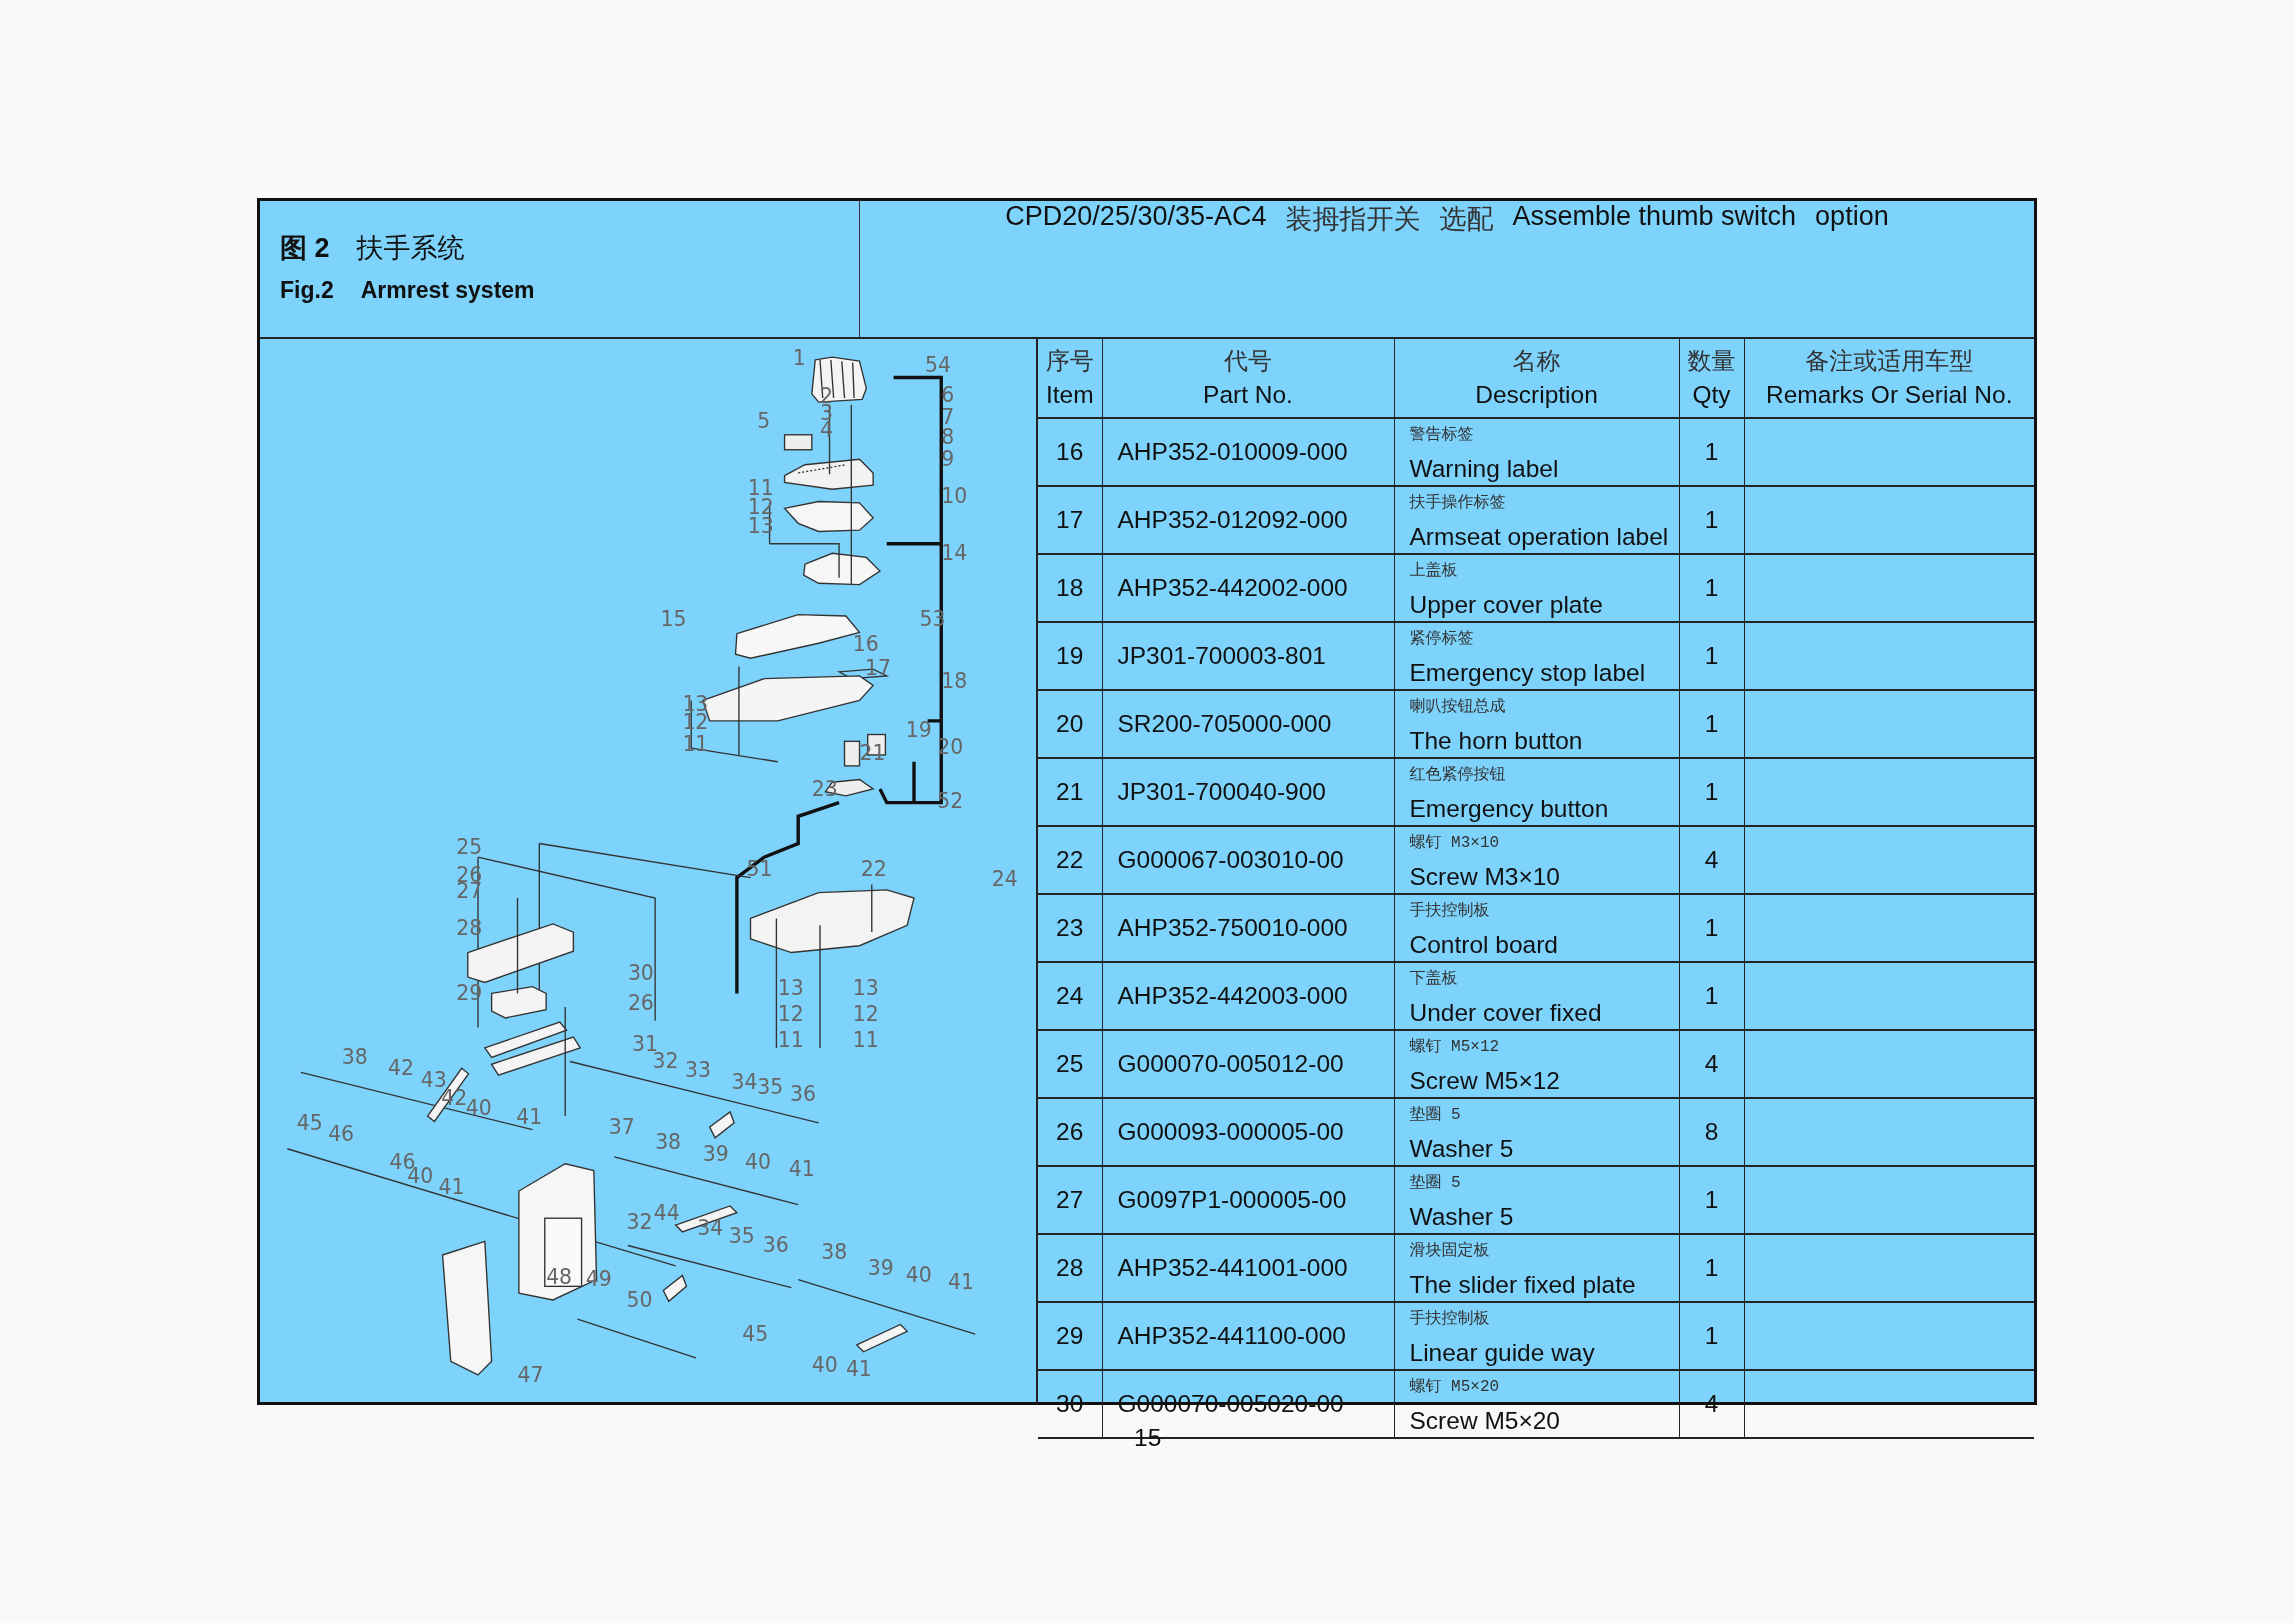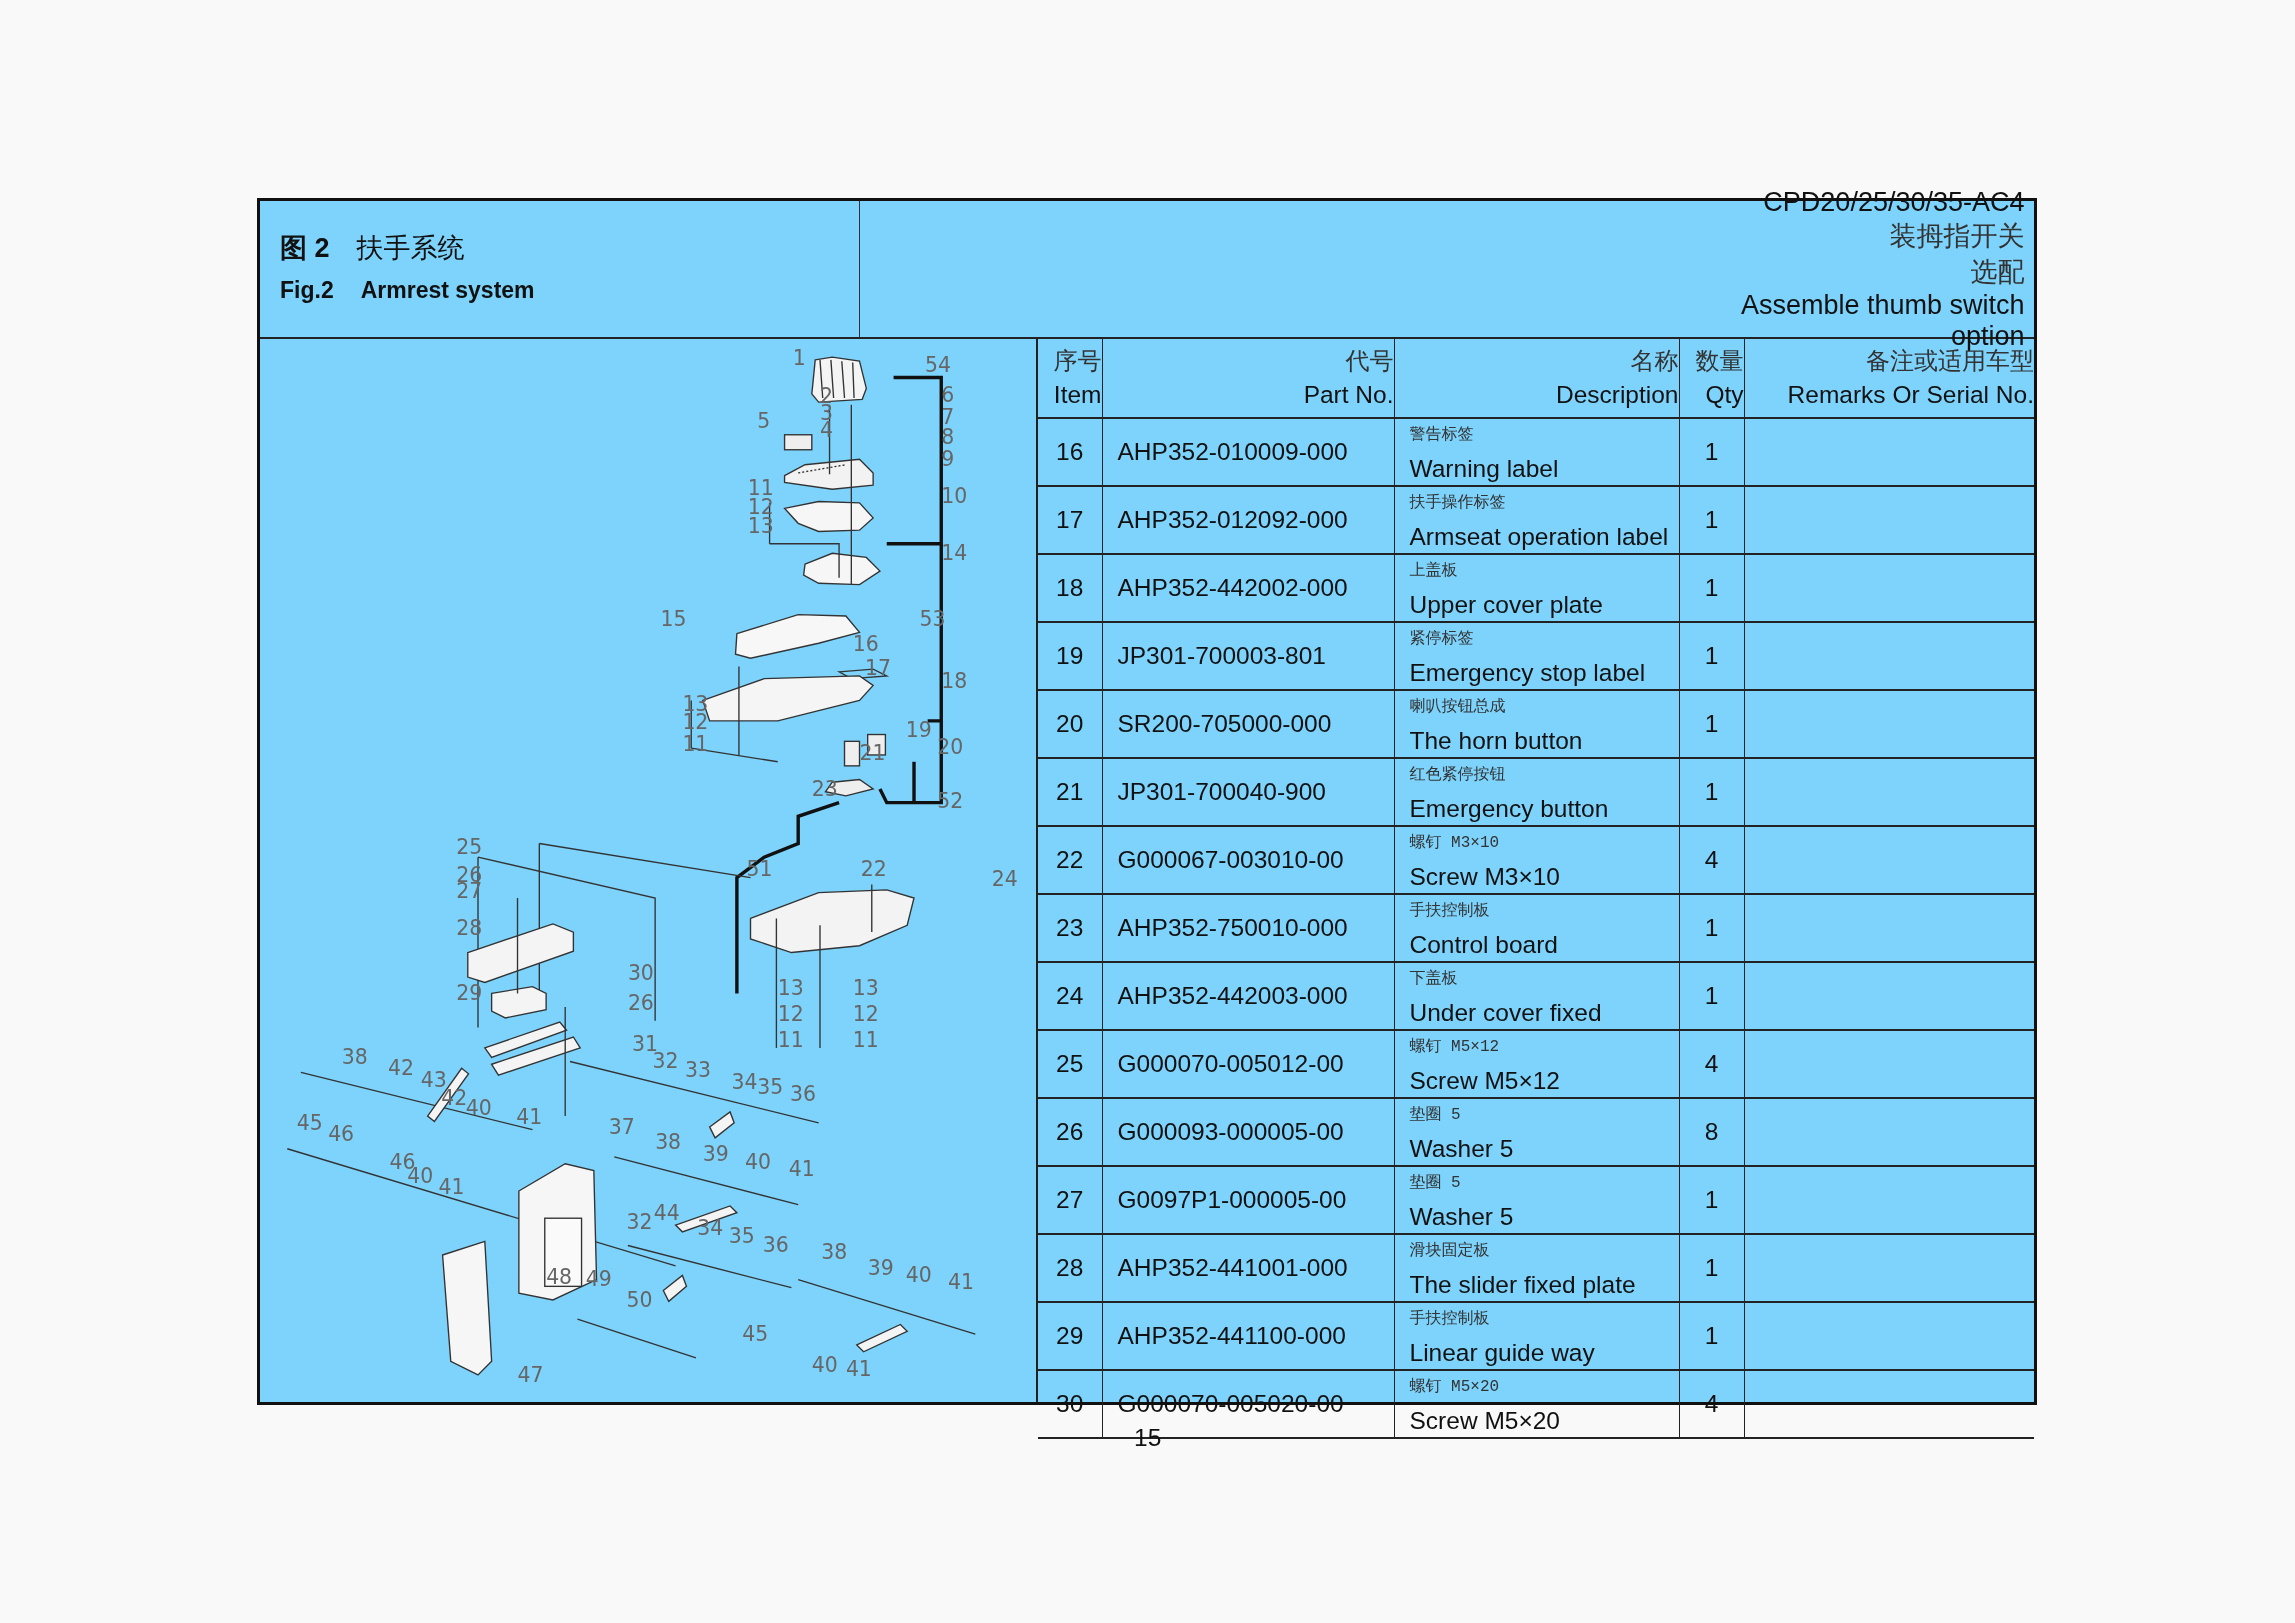--- a/index.html
+++ b/index.html
@@ -33,23 +33,22 @@
     font-size: 27px; line-height: 34px;
   }
   .fig-cn b { font-weight: bold; }
   .fig-en {
     position: absolute; left: 20px; top: 72px;
     font-size: 23px; font-weight: bold; line-height: 34px;
   }
   .gap { display: inline-block; width: 27px; }
   .header-right {
     position: absolute; left: 600px; right: 0; top: 0; height: 100%;
-    display: flex; align-items: flex-end; justify-content: center;
+    display: flex; align-items: flex-start; justify-content: center;
     font-size: 27px;
-    flex-direction: column;
   }
   .header-right span { margin: 0 9.5px; }
 
   .diagram {
     position: absolute; left: 0; top: 138px; width: 778px; bottom: 0;
     border-right: 2px solid #222; box-sizing: border-box;
   }
   .diagram svg { position: absolute; left: 0; top: 0; }
 
   table.parts {
@@ -62,21 +61,21 @@
     border: 1.4px solid #222;
     padding: 0;
     font-weight: normal;
     font-size: 24.5px;
   }
   table.parts tr:first-child th { border-top: none; }
   table.parts th:last-child, table.parts td:last-child { border-right: none; }
   table.parts tr:last-child td { border-bottom: none; }
   table.parts th:first-child, table.parts td:first-child { border-left: none; }
   table.parts thead th {
-    height: 78px; text-align: right; line-height: 34px; vertical-align: middle;
+    height: 78px; text-align: center; line-height: 34px; vertical-align: middle;
     border-bottom: 2.7px solid #222;
     margin-left: 20px;
   }
   table.parts tbody td { height: 64px; vertical-align: middle; }
   table.parts tbody tr { border-bottom: 2px solid #222; }
   .c-item { text-align: center; }
   .c-part { padding-left: 15px !important; }
   .c-desc { padding-left: 15px !important; line-height: 33px; }
   .c-desc .cn { display: block; font-family: Liberation Mono, monospace; font-size: 16px; color: #333; }
   .c-desc .en { display: block; }

